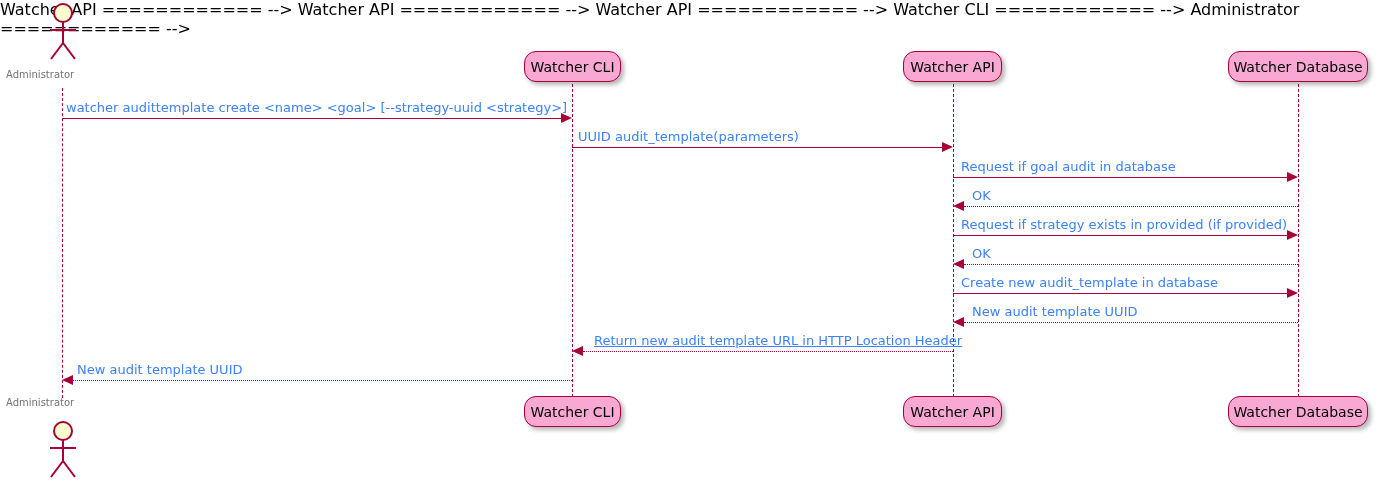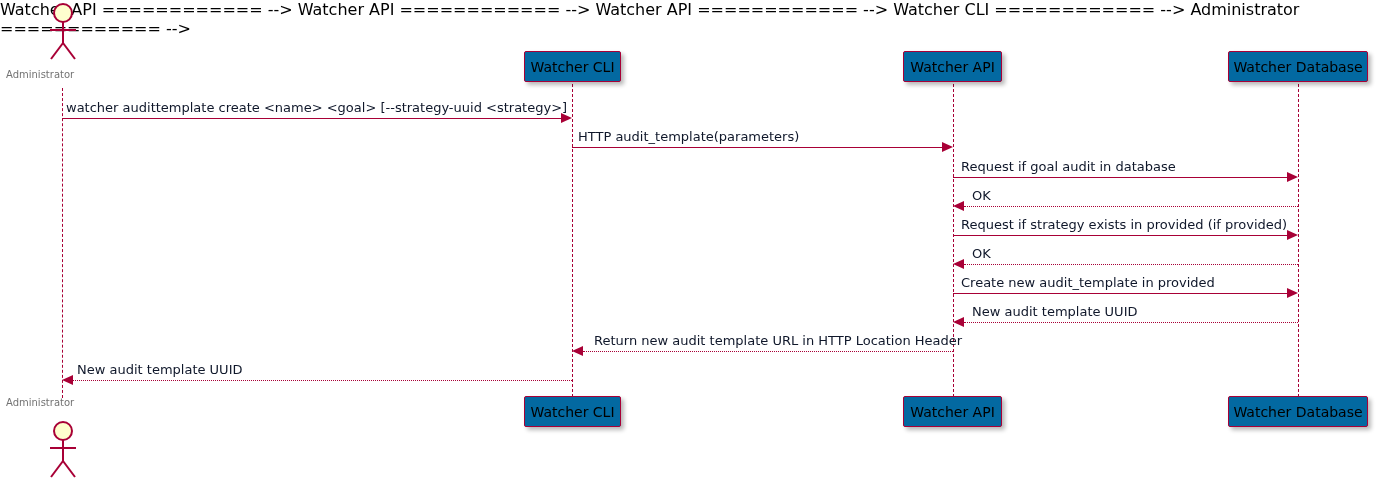--- a/index.html
+++ b/index.html
@@ -15,23 +15,23 @@
     width: 1379px;
     height: 483px;
     background: #ffffff;
     overflow: hidden;
   }
 
   
   .participant {
     position: absolute;
     box-sizing: border-box;
-    background: #0369a1;
+    background: #f9a8d4;
     border: 1.5px solid #A80036;
-    border-radius: 2px;
+    border-radius: 12px;
     color: #000000;
     font-size: 14px;
     line-height: 1;
     text-align: center;
     white-space: nowrap;
     display: flex;
     align-items: center;
     justify-content: center;
     box-shadow: 3px 3px 4px rgba(0,0,0,0.28);
     z-index: 5;
@@ -82,21 +82,21 @@
     border-bottom: 5px solid transparent;
     border-left: 11px solid #A80036;
   }
   .arrowhead.left {
     border-top: 5px solid transparent;
     border-bottom: 5px solid transparent;
     border-right: 11px solid #A80036;
   }
   .msg-label {
     position: absolute;
-    color: #0f172a;
+    color: #3b82f6;
     font-size: 13px;
     line-height: 1;
     white-space: nowrap;
     z-index: 4;
   }
 </style>
 </head>
 <body>
 
 <div id="diagram">
@@ -140,21 +140,21 @@
   <div class="participant" style="left:524px; top:396px; width:97px; height:31px;">Watcher CLI</div>
   <div class="participant" style="left:903px; top:396px; width:99px; height:31px;">Watcher API</div>
   <div class="participant" style="left:1228px; top:396px; width:140px; height:31px;">Watcher Database</div>
 
   
   <div class="msg-label" style="left:66px; top:101px;">watcher audittemplate create &lt;name&gt; &lt;goal&gt; [--strategy-uuid &lt;strategy&gt;]</div>
   <div class="msg-line solid" style="left:62px; top:118px; width:499px;"></div>
   <div class="arrowhead right" style="left:561px; top:113px;"></div>
 
   
-  <div class="msg-label" style="left:578px; top:130px;">HTTP audit_template(parameters)</div>
+  <div class="msg-label" style="left:578px; top:130px;">UUID audit_template(parameters)</div>
   <div class="msg-line solid" style="left:572px; top:147px; width:370px;"></div>
   <div class="arrowhead right" style="left:942px; top:142px;"></div>
 
   
   <div class="msg-label" style="left:961px; top:160px;">Request if goal audit in database</div>
   <div class="msg-line solid" style="left:953px; top:177px; width:334px;"></div>
   <div class="arrowhead right" style="left:1287px; top:172px;"></div>
 
    Watcher API ============ --&gt;
   <div class="msg-label" style="left:972px; top:189px;">OK</div>
@@ -165,31 +165,31 @@
   <div class="msg-label" style="left:961px; top:218px;">Request if strategy exists in provided (if provided)</div>
   <div class="msg-line solid" style="left:953px; top:235px; width:334px;"></div>
   <div class="arrowhead right" style="left:1287px; top:230px;"></div>
 
    Watcher API ============ --&gt;
   <div class="msg-label" style="left:972px; top:247px;">OK</div>
   <div class="msg-line dashed" style="left:964px; top:264px; width:334px;"></div>
   <div class="arrowhead left" style="left:953px; top:259px;"></div>
 
   
-  <div class="msg-label" style="left:961px; top:276px;">Create new audit_template in provided</div>
+  <div class="msg-label" style="left:961px; top:276px;">Create new audit_template in database</div>
   <div class="msg-line solid" style="left:953px; top:293px; width:334px;"></div>
   <div class="arrowhead right" style="left:1287px; top:288px;"></div>
 
    Watcher API ============ --&gt;
   <div class="msg-label" style="left:972px; top:305px;">New audit template UUID</div>
   <div class="msg-line dashed" style="left:964px; top:322px; width:334px;"></div>
   <div class="arrowhead left" style="left:953px; top:317px;"></div>
 
    Watcher CLI ============ --&gt;
-  <div class="msg-label" style="left:594px; top:334px;">Return new audit template URL in HTTP Location Header</div>
+  <div class="msg-label" style="left:594px; top:334px;text-decoration:underline;">Return new audit template URL in HTTP Location Header</div>
   <div class="msg-line dashed" style="left:583px; top:351px; width:370px;"></div>
   <div class="arrowhead left" style="left:572px; top:346px;"></div>
 
    Administrator ============ --&gt;
   <div class="msg-label" style="left:77px; top:363px;">New audit template UUID</div>
   <div class="msg-line dashed" style="left:73px; top:380px; width:499px;"></div>
   <div class="arrowhead left" style="left:62px; top:375px;"></div>
 
 </div>
 

